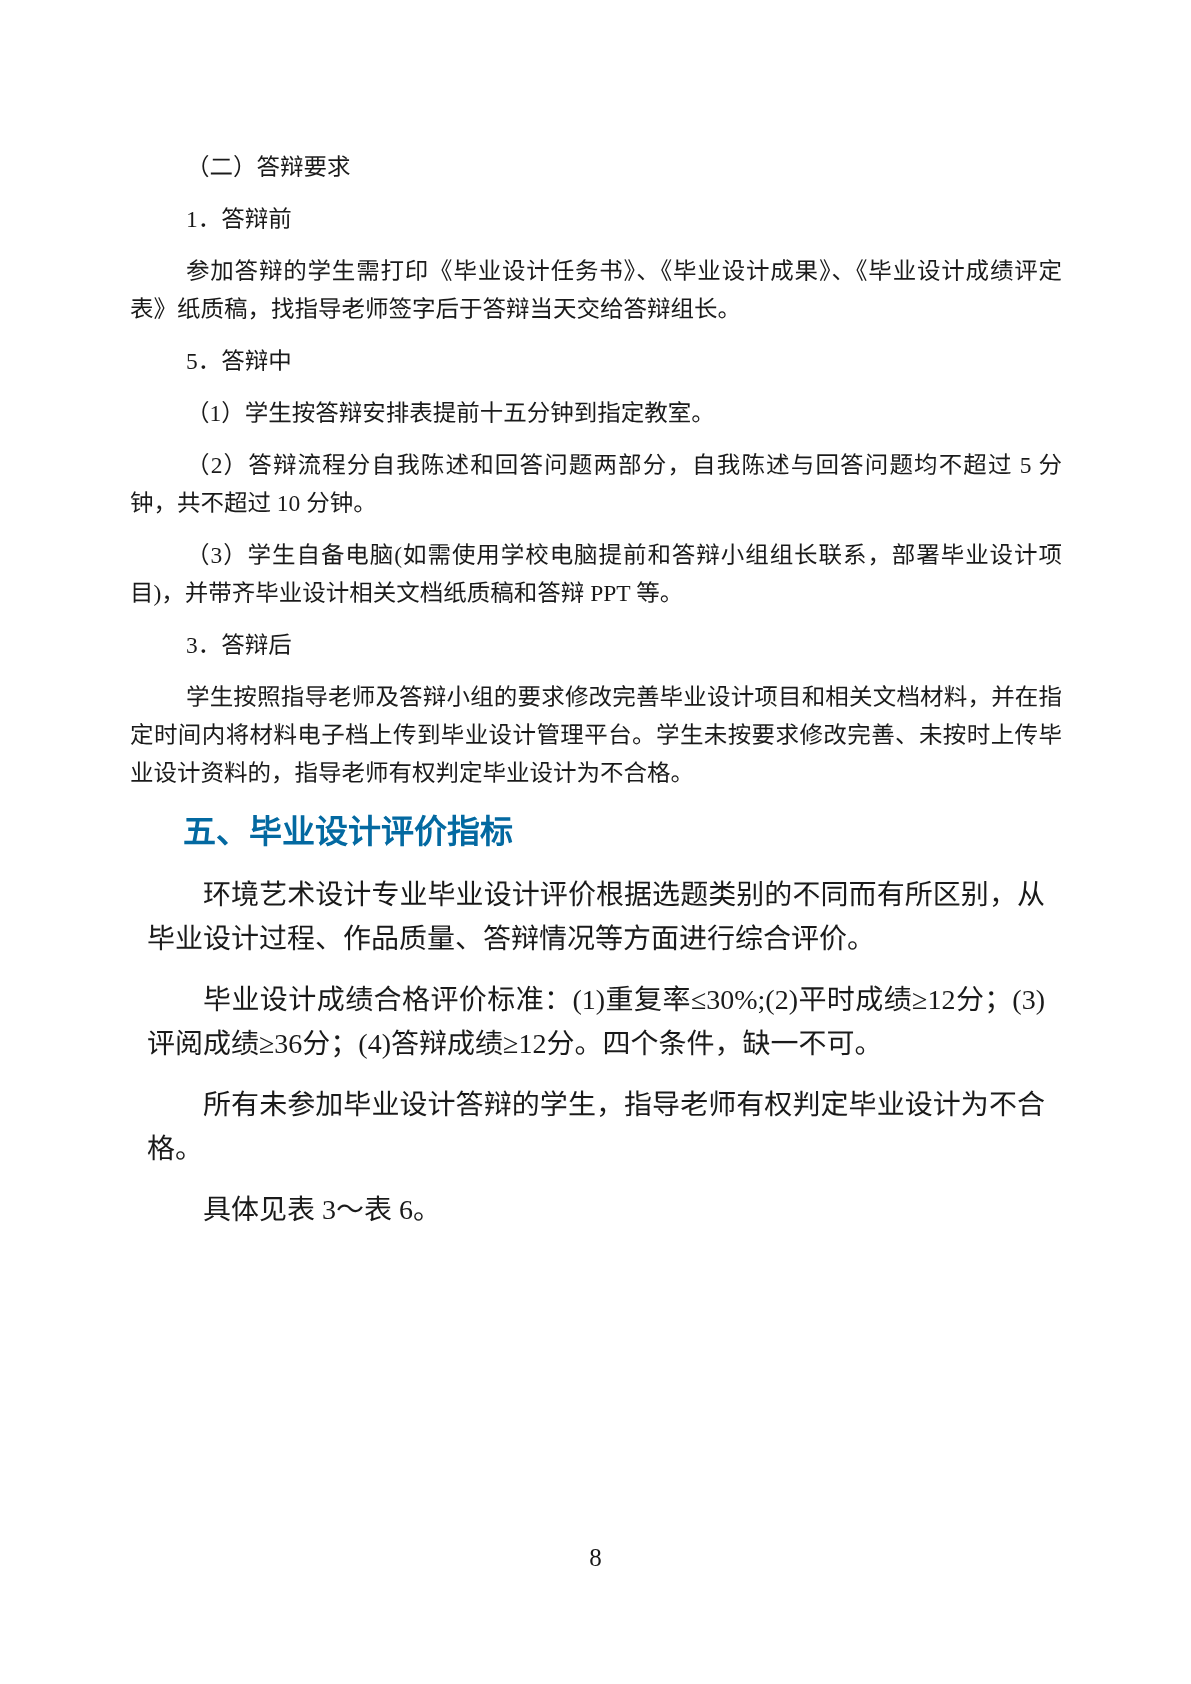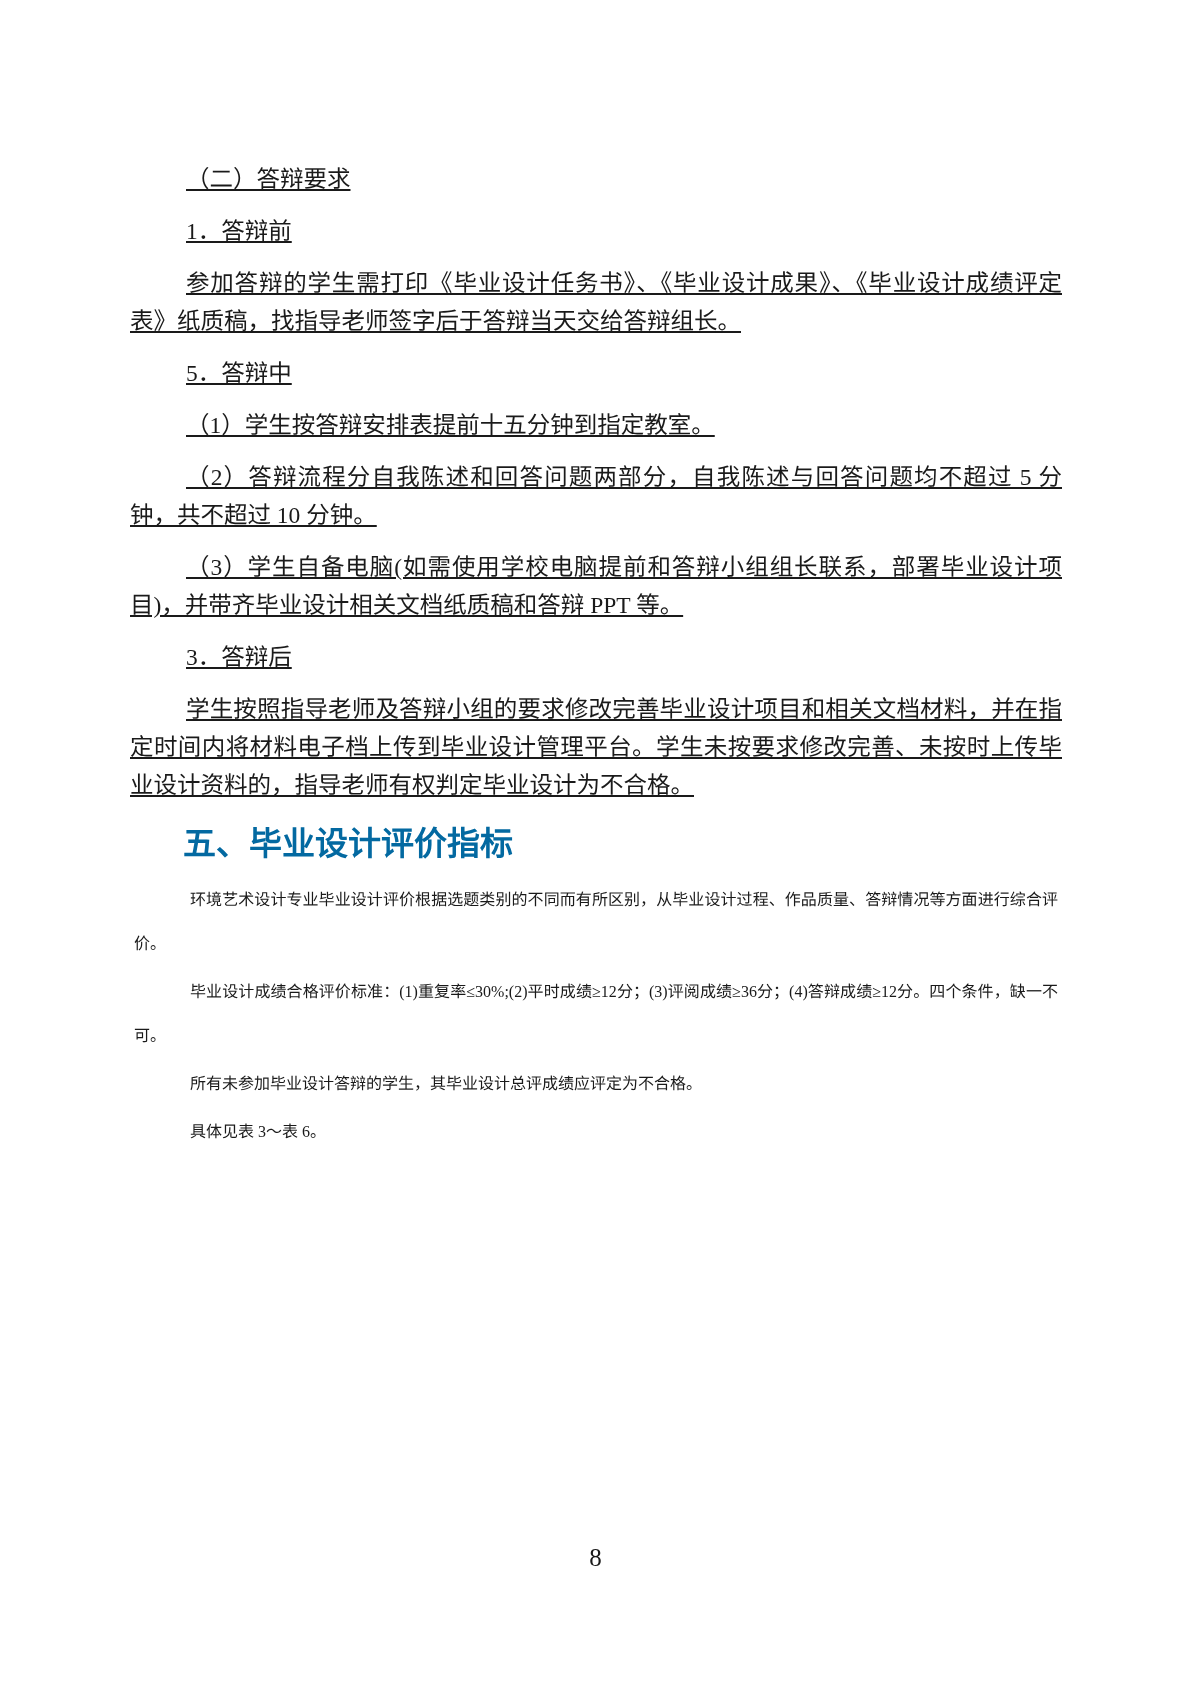--- a/index.html
+++ b/index.html
@@ -26,40 +26,39 @@
   .block {
     text-align: justify;
     word-break: normal;
     overflow-wrap: break-word;
   }
   
   .style-body-spaced {
     font-size: 23.5px;
     line-height: 38px;
     text-indent: 56px;
-    margin: 12px 0 14px 0;
-    text-decoration: underline;
+    margin: 0 0 14px 0;
   }
   
   .style-heading {
     font-family: "Liberation Sans", "DejaVu Sans", sans-serif;
     font-weight: bold;
     font-size: 33px;
     line-height: 48px;
     text-indent: 53px;
     text-align: left;
     margin: 16px 0 10px 0;
     color: #0369a1;
   }
   
   .style-body {
-    font-size: 16px;
+    font-size: 28px;
     line-height: 44px;
     text-indent: 56px;
-    margin: 4px;
+    margin: 17px;
   }
   .page-number {
     position: absolute;
     top: 1543px;
     left: 0;
     width: 100%;
     text-align: center;
     font-size: 25px;
     line-height: 30px;
     font-family: "Liberation Serif", "DejaVu Serif", serif;
@@ -76,17 +75,17 @@
       <p class="block style-body-spaced">参加答辩的学生需打印《毕业设计任务书》、《毕业设计成果》、《毕业设计成绩评定表》纸质稿，找指导老师签字后于答辩当天交给答辩组长。</p>
       <p class="block style-body-spaced">5．答辩中</p>
       <p class="block style-body-spaced">（1）学生按答辩安排表提前十五分钟到指定教室。</p>
       <p class="block style-body-spaced">（2）答辩流程分自我陈述和回答问题两部分，自我陈述与回答问题均不超过 5 分钟，共不超过 10 分钟。</p>
       <p class="block style-body-spaced">（3）学生自备电脑(如需使用学校电脑提前和答辩小组组长联系，部署毕业设计项目)，并带齐毕业设计相关文档纸质稿和答辩 PPT 等。</p>
       <p class="block style-body-spaced">3．答辩后</p>
       <p class="block style-body-spaced">学生按照指导老师及答辩小组的要求修改完善毕业设计项目和相关文档材料，并在指定时间内将材料电子档上传到毕业设计管理平台。学生未按要求修改完善、未按时上传毕业设计资料的，指导老师有权判定毕业设计为不合格。</p>
       <p class="block style-heading">五、毕业设计评价指标</p>
       <p class="block style-body">环境艺术设计专业毕业设计评价根据选题类别的不同而有所区别，从毕业设计过程、作品质量、答辩情况等方面进行综合评价。</p>
       <p class="block style-body">毕业设计成绩合格评价标准：(1)重复率≤30%;(2)平时成绩≥12分；(3)评阅成绩≥36分；(4)答辩成绩≥12分。四个条件，缺一不可。</p>
-      <p class="block style-body">所有未参加毕业设计答辩的学生，其毕业设计总评成绩应评定为不合格。</p>
+      <p class="block style-body">所有未参加毕业设计答辩的学生，指导老师有权判定毕业设计为不合格。</p>
       <p class="block style-body">具体见表 3～表 6。</p>
     </main>
   <footer class="page-number">8</footer>
 </div>
 
 </body></html>

